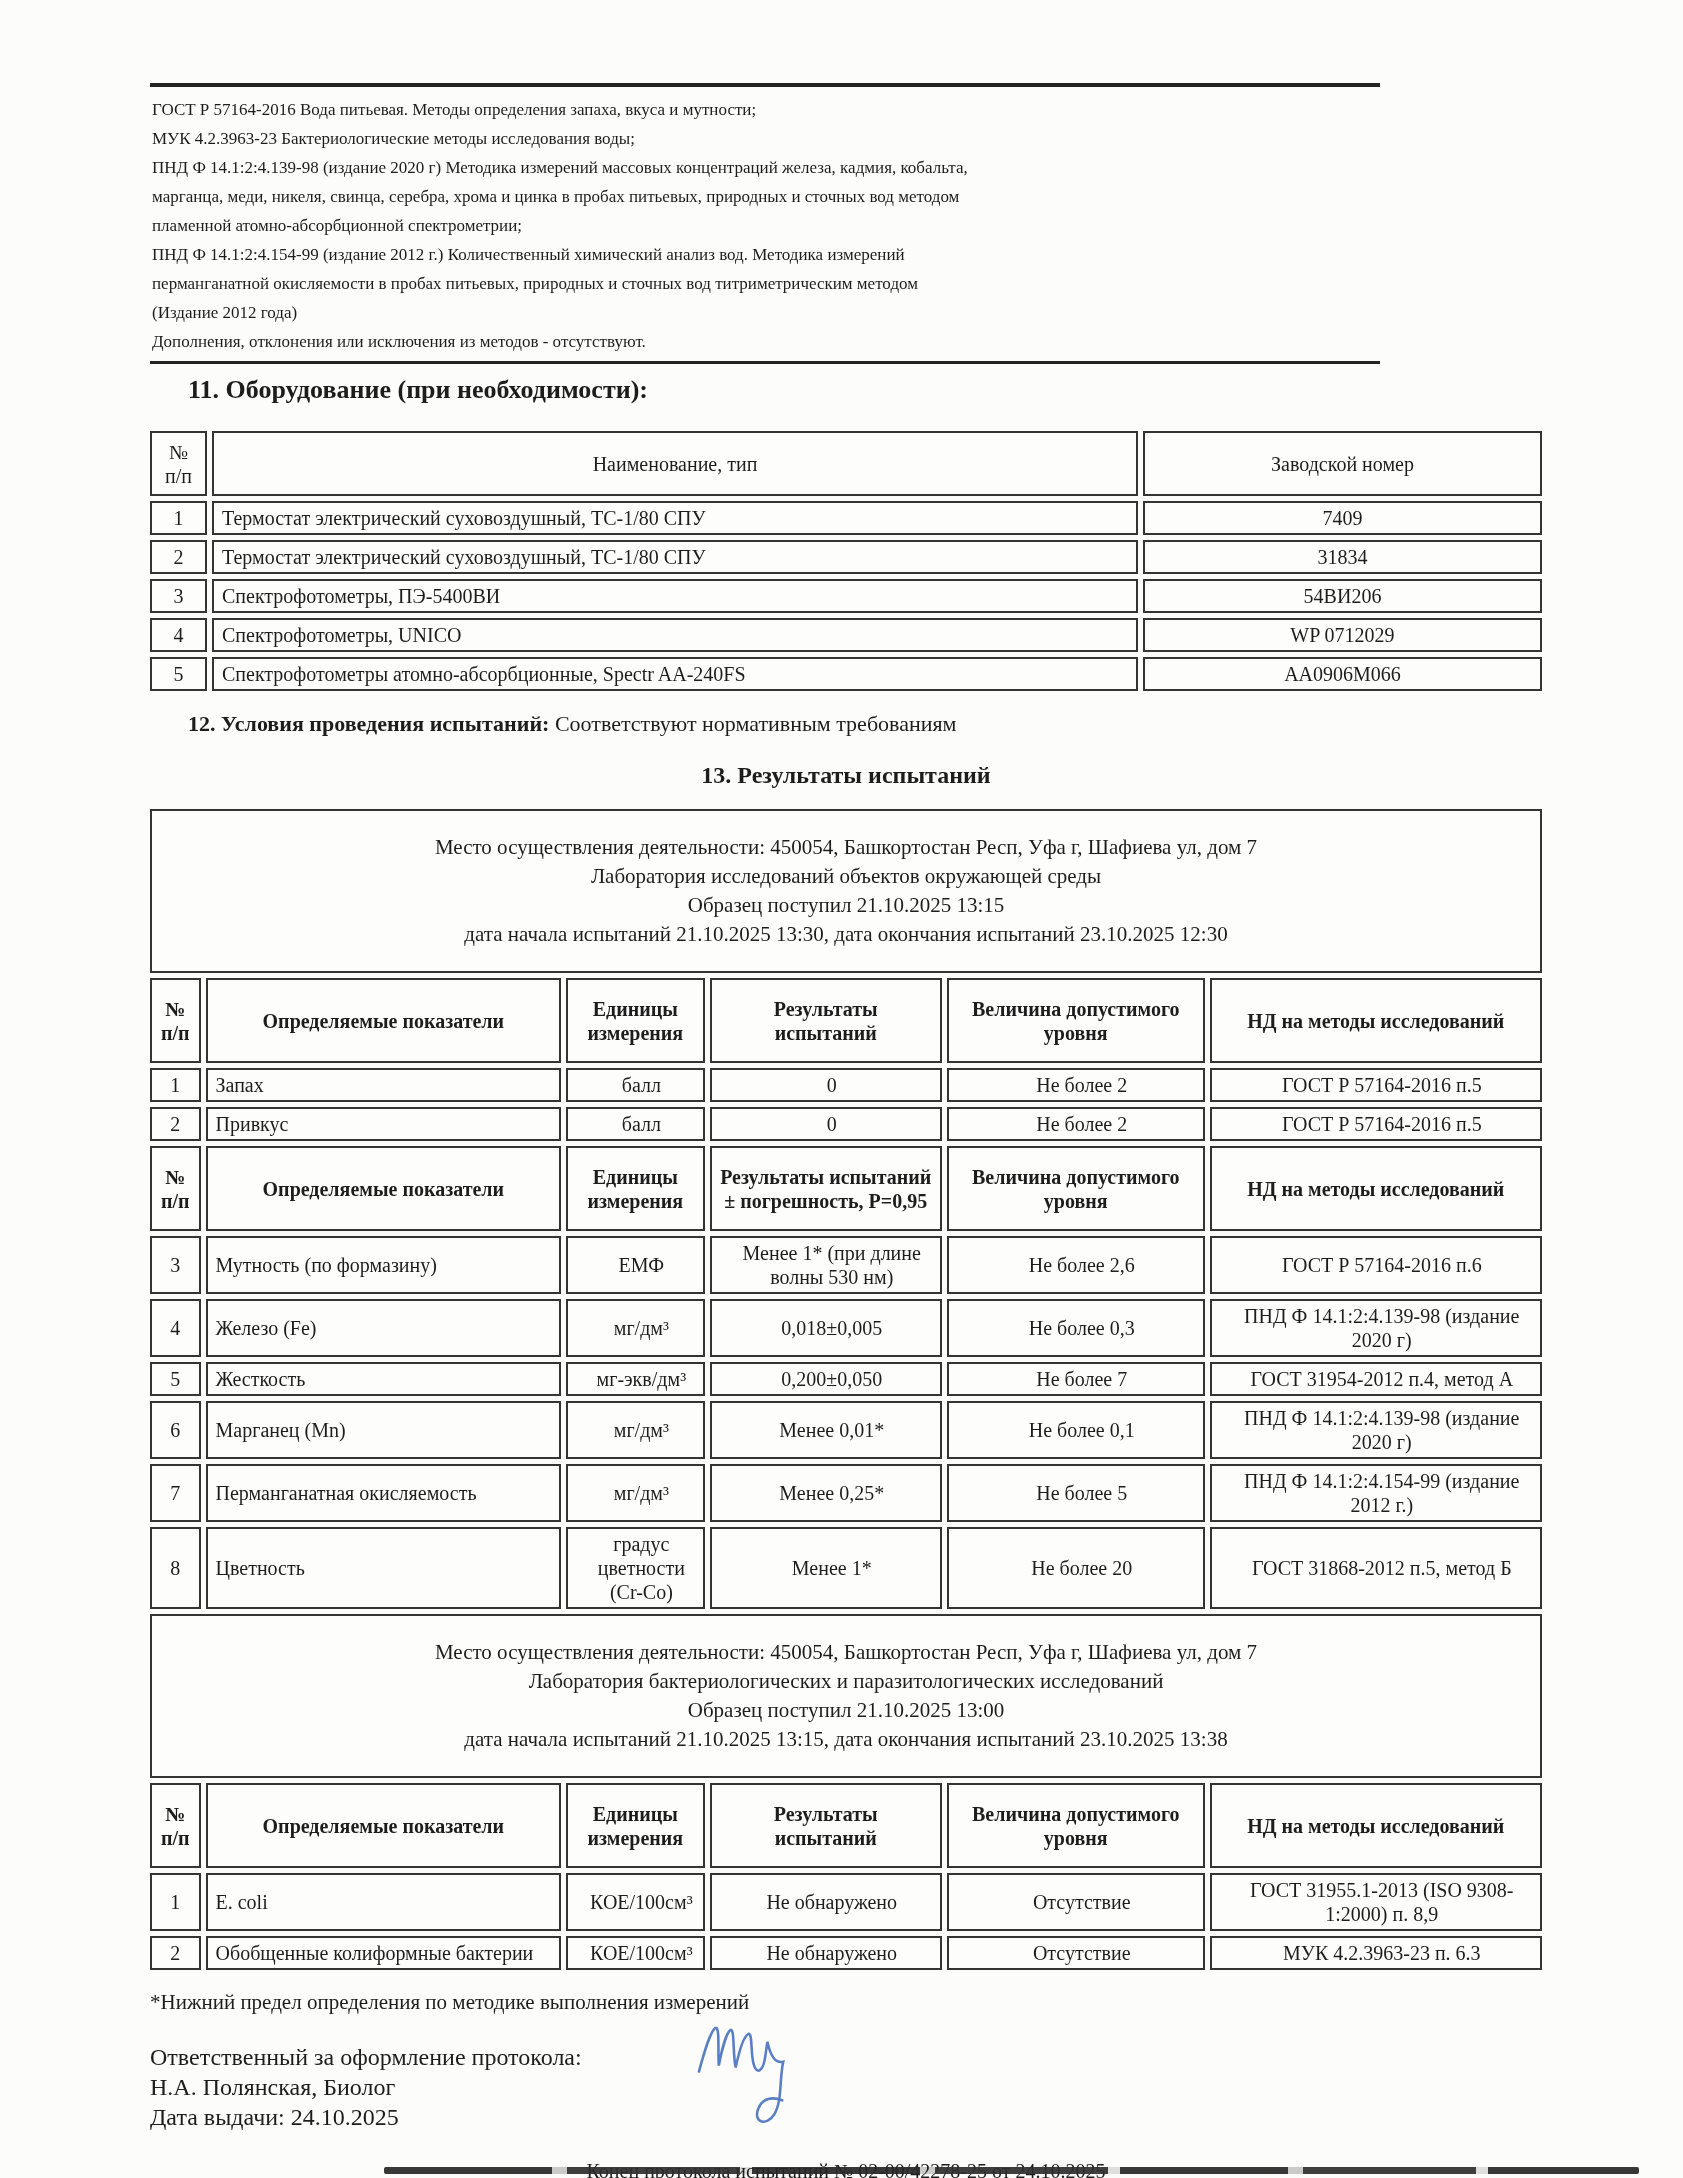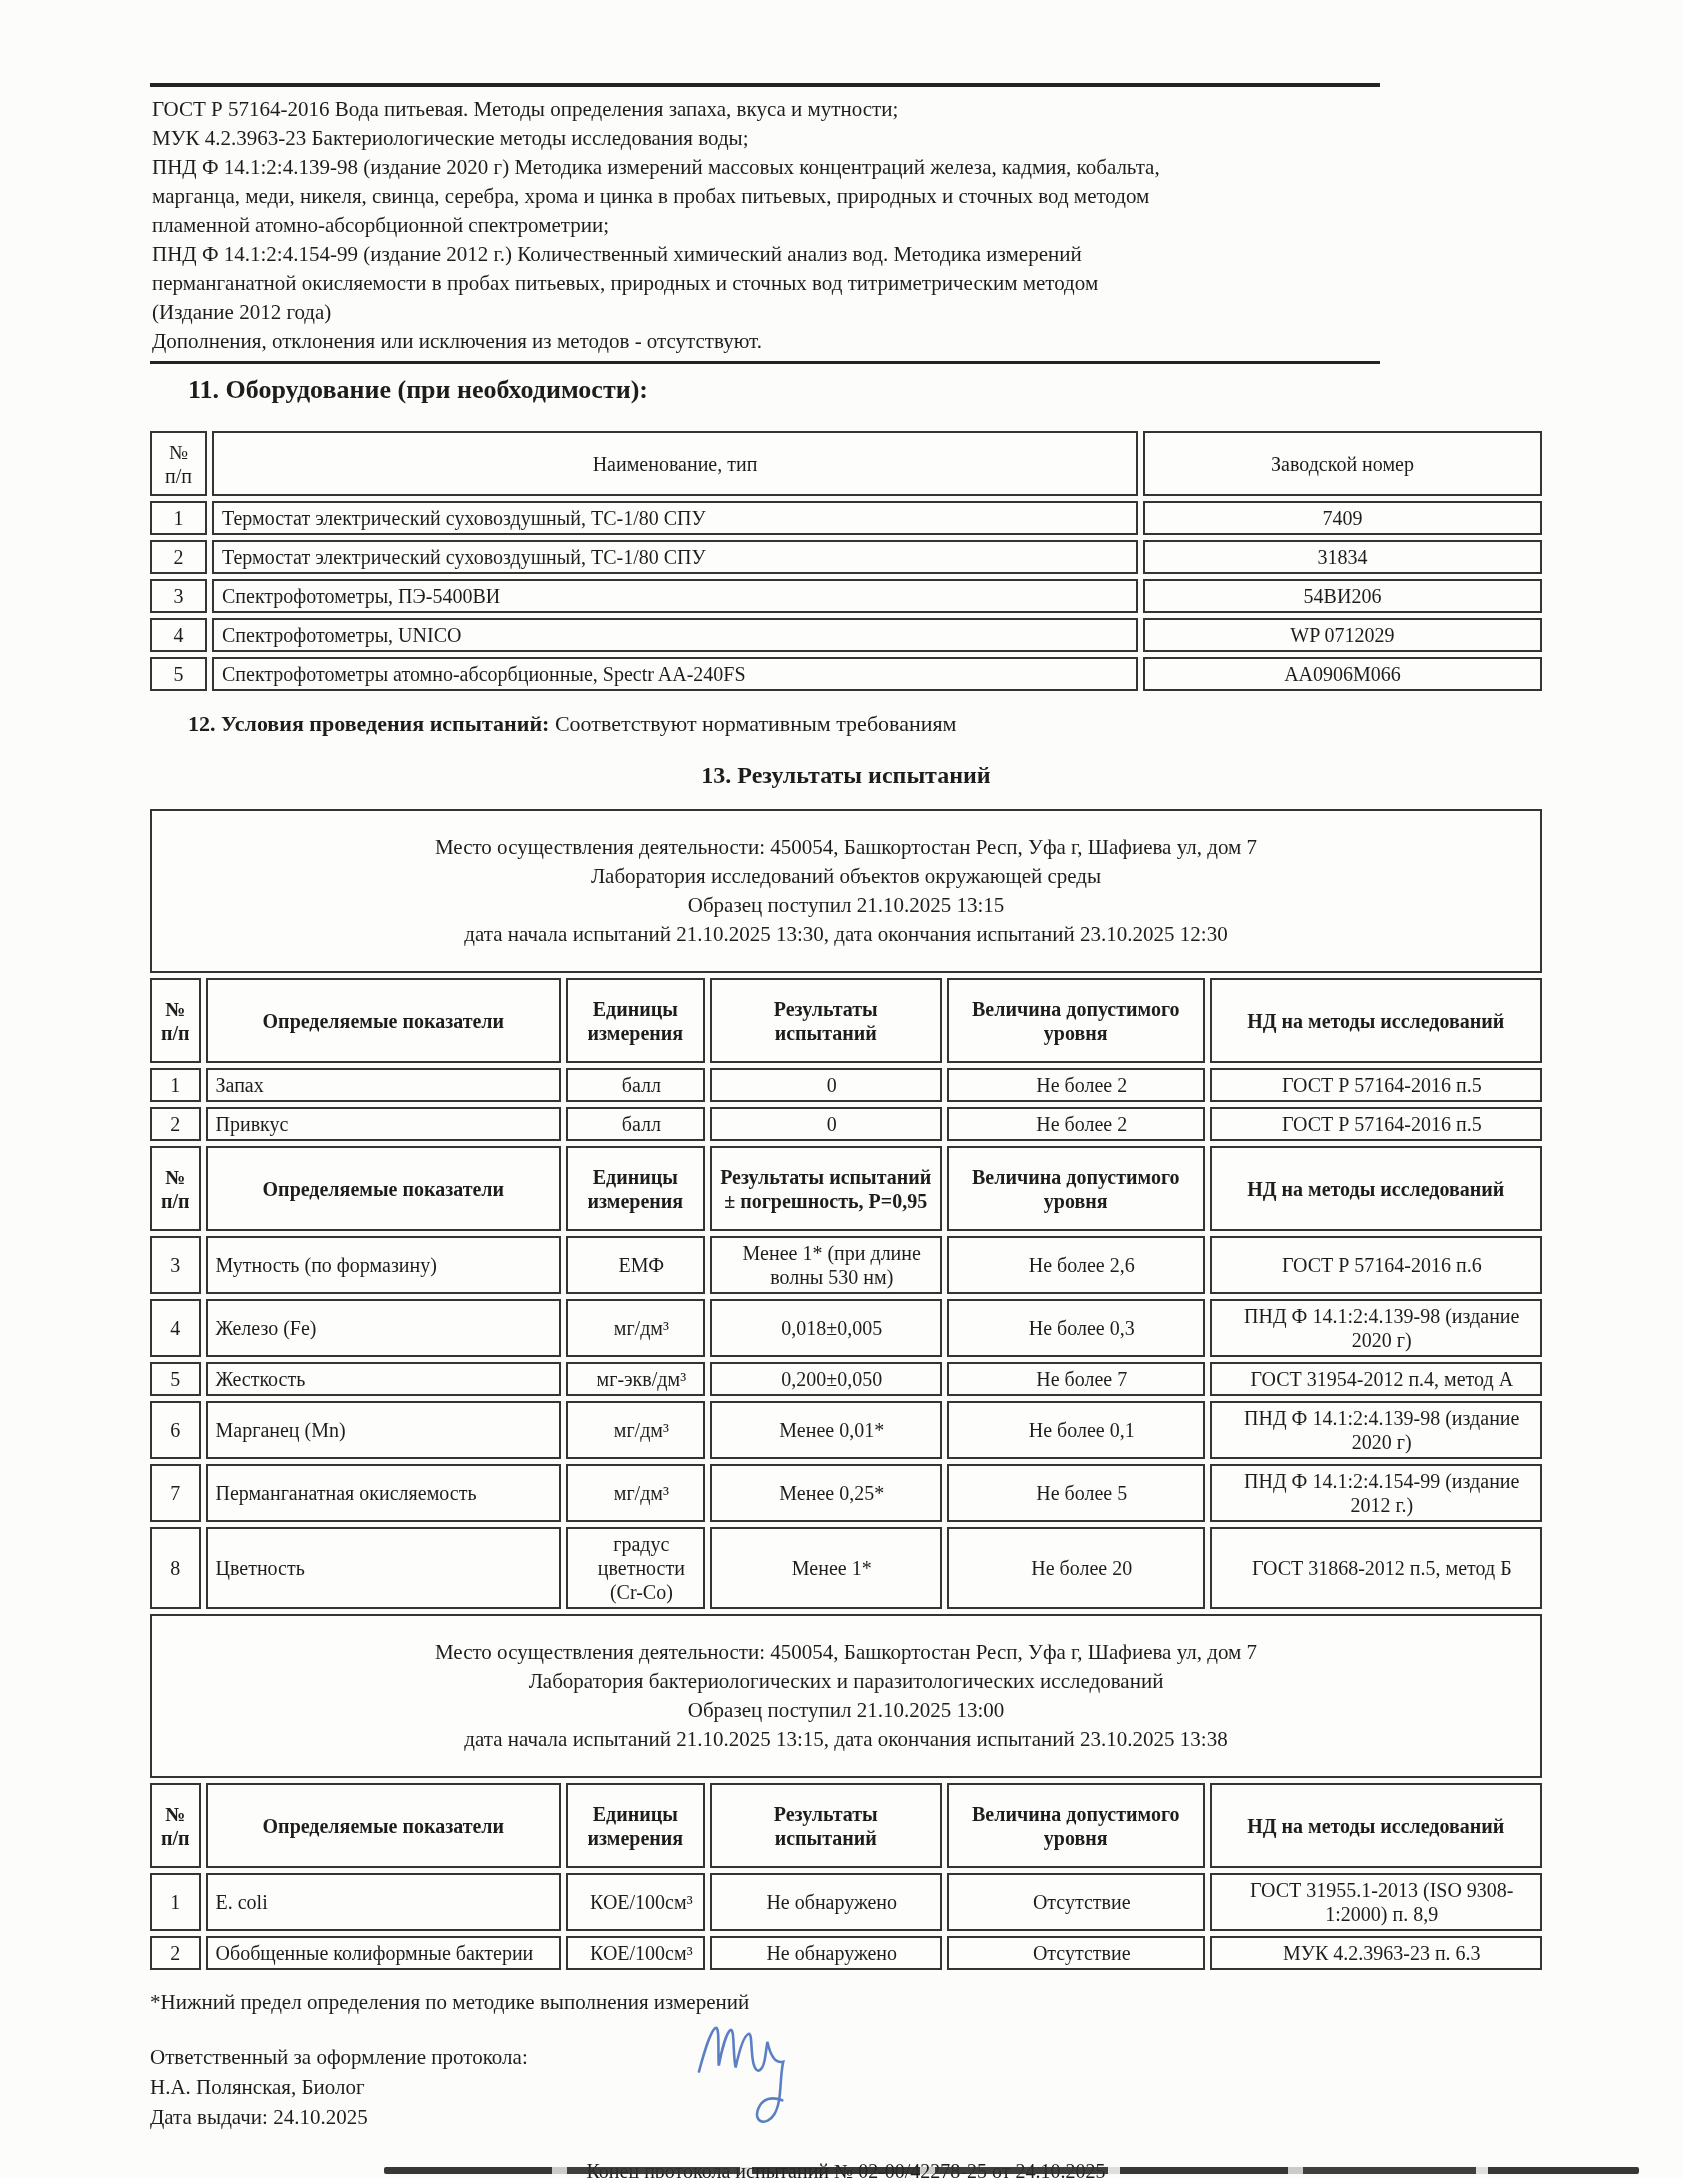--- a/index.html
+++ b/index.html
@@ -6,21 +6,21 @@
   .page{
     position:relative;width:1683px;height:2178px;background:#fcfcfb;
     font-family:"Liberation Serif", serif;color:#1d1d1d;overflow:hidden;
   }
   .content{position:absolute;left:150px;top:0;width:1392px;}
 
   
   .methods{
     margin-top:83px;width:1228px;
     border-top:4px solid #242424;border-bottom:3px solid #242424;
-    padding:8px 0 5px 2px;font-size:21px;line-height:29px;
+    padding:8px 0 5px 2px;font-size:17px;line-height:29px;
   }
   .methods div{white-space:nowrap;}
 
   .sec-title{margin:12px 0 0 38px;font-weight:bold;font-size:26px;line-height:28px;}
   .sec12{margin:14px 0 0 38px;font-size:22px;line-height:28px;}
   .sec12 .lbl{font-weight:bold;}
   .results-title{margin:22px 0 0 0;width:1392px;text-align:center;font-weight:bold;font-size:24px;line-height:30px;}
 
   
   table.doc{border-collapse:separate;border-spacing:5px;margin-left:-5px;table-layout:fixed;}
@@ -39,21 +39,21 @@
     text-align:center;font-size:21px;line-height:29px;padding:22px 10px;
   }
   .res-table tr.head td{
     font-weight:bold;text-align:center;padding:6px 4px;height:69px;font-size:20px;
   }
   .res-table td.num{text-align:center;}
   .res-table td.ind{text-align:left;}
   .res-table td.ctr{text-align:center;padding-left:20px;}
 
   .footnote{margin-top:14px;font-size:21px;line-height:27px;}
-  .signoff{margin-top:26px;font-size:21px;line-height:30px;position:relative;width:891px;}
+  .signoff{margin-top:26px;font-size:24px;line-height:30px;position:relative;width:891px;}
   .signature{position:absolute;left:543px;top:-28px;}
 
   .end-line{margin-top:26px;width:1392px;text-align:center;font-size:20px;line-height:26px;}
   .page-num{margin-top:8px;width:1228px;text-align:right;font-size:18.3px;line-height:24px;}
   .footer-lines{margin-top:4px;width:1392px;text-align:center;font-size:18.3px;line-height:25px;}
 
   .bottom-strip{
     position:absolute;left:384px;top:2167px;width:1255px;height:7px;
     background:repeating-linear-gradient(90deg,#262626 0 168px,rgba(38,38,38,.25) 168px 183px,#2e2e2e 183px 356px,rgba(38,38,38,.15) 356px 368px);
     border-radius:2px;opacity:.92;

